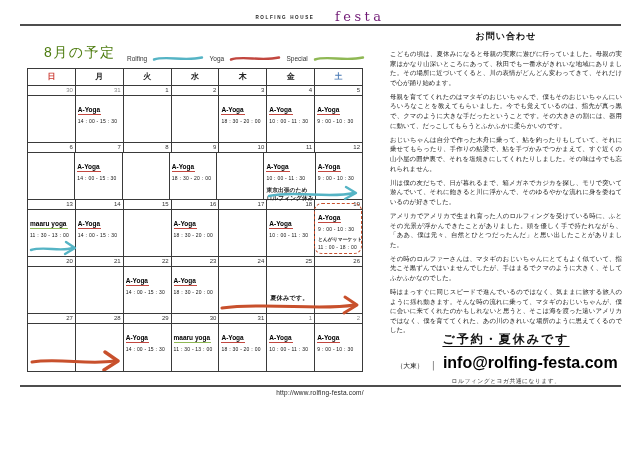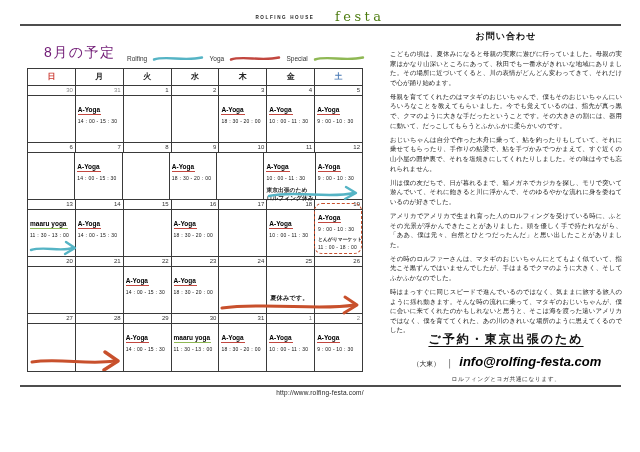--- a/index.html
+++ b/index.html
@@ -2,27 +2,27 @@
 <html style="--c-rolfing: #55b4c5; --c-yoga: #c2473f; --c-special: #8fb854; --c-arrow_red: #c8502c; --c-sunday: #cc3b33; --c-saturday: #4a7ab5;"><head>
 <meta charset="utf-8">
 <style>
   html,body{margin:0;padding:0;background:#fff;}
   .page{position:relative;width:640px;height:452px;background:#fff;overflow:hidden;
         font-family:"Liberation Sans","DejaVu Sans",sans-serif;color:#1a1a1a;}
 
   
   .brand{position:absolute;top:7px;left:0;right:0;text-align:center;white-space:nowrap;}
   .brand-prefix{font-size:4.6px;font-weight:bold;letter-spacing:1.6px;color:#222;vertical-align:2.5px;}
-  .brand-name{font-size:13px;font-family:"DejaVu Serif","Liberation Serif",serif;letter-spacing:3.5px;color:#4d7c0f;margin-left:16px;}
+  .brand-name{font-size:13px;font-family:"DejaVu Serif","Liberation Serif",serif;letter-spacing:3.5px;color:#701a75;margin-left:16px;}
   .rule{position:absolute;left:20px;width:601px;height:0;border-top:2px solid #4d4d4d;}
   .rule-top{top:24px;}
   .rule-bottom{top:385px;}
 
   
-  .cal-title{position:absolute;left:44px;top:44px;font-size:14px;letter-spacing:1.5px;color:#701a75;}
+  .cal-title{position:absolute;left:44px;top:44px;font-size:14px;letter-spacing:1.5px;color:#4d7c0f;}
   .legend{position:absolute;left:127px;top:52px;width:238px;height:12px;display:flex;align-items:center;justify-content:space-between;}
   .lg-label{font-size:6.5px;color:#333;}
 
   .cal{position:absolute;left:27px;top:68px;width:336px;box-sizing:border-box;border:1.5px solid #3a3a3a;background:#fff;}
   .crow{display:flex;}
   .crow.hdr{height:17px;}
   .crow.strip{height:10px;}
   .crow.content{height:47px;}
   .hcell,.scell,.ccell{flex:1 1 0;box-sizing:border-box;border-right:1px solid #3a3a3a;border-bottom:1px solid #3a3a3a;}
   .hcell:last-child,.scell:last-child,.ccell:last-child{border-right:none;}
@@ -51,21 +51,21 @@
   .article{position:absolute;left:390px;top:30px;width:232px;}
   .article-title{font-size:9px;font-weight:bold;text-align:center;letter-spacing:1px;margin:0 0 6px 0;color:#111;}
   .article p{font-size:6.4px;line-height:9.6px;margin:0 0 4.5px 0;text-align:justify;color:#1a1a1a;}
 
   .contact{position:absolute;left:390px;top:331px;width:232px;text-align:center;}
   .contact-heading{font-size:12px;font-weight:bold;letter-spacing:2px;text-decoration:underline;text-underline-offset:3px;color:#111;}
   .contact-line{margin-top:6px;display:flex;justify-content:center;align-items:baseline;}
   .phone{font-size:13px;font-weight:bold;letter-spacing:0.3px;color:#000;}
   .phone-note{font-size:6.8px;margin-left:2px;color:#222;}
   .divider{font-size:9.5px;color:#444;margin:0 5px;}
-  .email{font-size:13px;font-weight:bold;color:#000;font-style:italic;}
+  .email{font-size:16px;font-weight:bold;color:#000;}
   .contact-note{margin-top:5px;font-size:5.8px;letter-spacing:0.5px;color:#333;}
 
   .footer-url{position:absolute;top:389px;left:0;right:0;text-align:center;font-size:6.5px;color:#222;letter-spacing:0.2px;}
 </style>
 </head>
 <body>
 
 <div class="page">
 
   <div class="brand">
@@ -268,21 +268,21 @@
         <p>母親を育ててくれたのはマタギのおじいちゃんで、僕もそのおじいちゃんにいろいろなことを教えてもらいました。今でも覚えているのは、指先が真っ黒で、クマのように大きな手だったということです。その大きさの割には、器用に動いて、だっこしてもらうとふかふかに柔らかいのです。</p>
         <p>おじいちゃんは自分で作った木舟に乗って、鮎を釣ったりもしていて、それに乗せてもらったり、手作りの鮎梁で、鮎を手づかみでつかまえて、すぐ近くの山小屋の囲炉裏で、それを塩焼きにしてくれたりしました。その味は今でも忘れられません。</p>
         <p>川は僕の友だちで、日が暮れるまで、箱メガネでカジカを探し、モリで突いて遊んでいて、それに飽きると川に浮かんで、そのゆるやかな流れに身を委ねているのが好きでした。</p>
         <p>アメリカでアメリカで生まれ育った人のロルフィングを受けている時に、ふとその光景が浮かんできたことがありました。頭を優しく手で持たれながら、「ああ、僕は元々、自然とひとつだったんだ」と思い出したことがありました。</p>
         <p>その時のロルファーさんは、マタギのおじいちゃんにとてもよく似ていて、指先こそ黒ずんではいませんでしたが、手はまるでクマのように大きく、そしてふかふかなのでした。</p>
         <p>時はまっすぐに同じスピードで進んでいるのではなく、気ままに旅する旅人のように揺れ動きます。そんな時の流れに乗って、マタギのおじいちゃんが、僕に会いに来てくれたのかもしれないと思うと、そこは海を渡った遠いアメリカではなく、僕を育ててくれた、あの川のきれいな場所のように思えてくるのでした。</p>
       </div>
   </div>
 
   <div class="contact">
-    <div class="contact-heading">ご予約・東京出張のため</div>
+    <div class="contact-heading">ご予約・夏休みです</div>
     <div class="contact-line">
       <span class="phone-note">（大東）</span>
       <span class="divider">｜</span>
       <span class="email">info@rolfing-festa.com</span>
     </div>
     <div class="contact-note">ロルフィングとヨガ共通になります。</div>
   </div>
 
   <div class="rule rule-bottom"></div>
   <div class="footer-url">http://www.rolfing-festa.com/</div>

